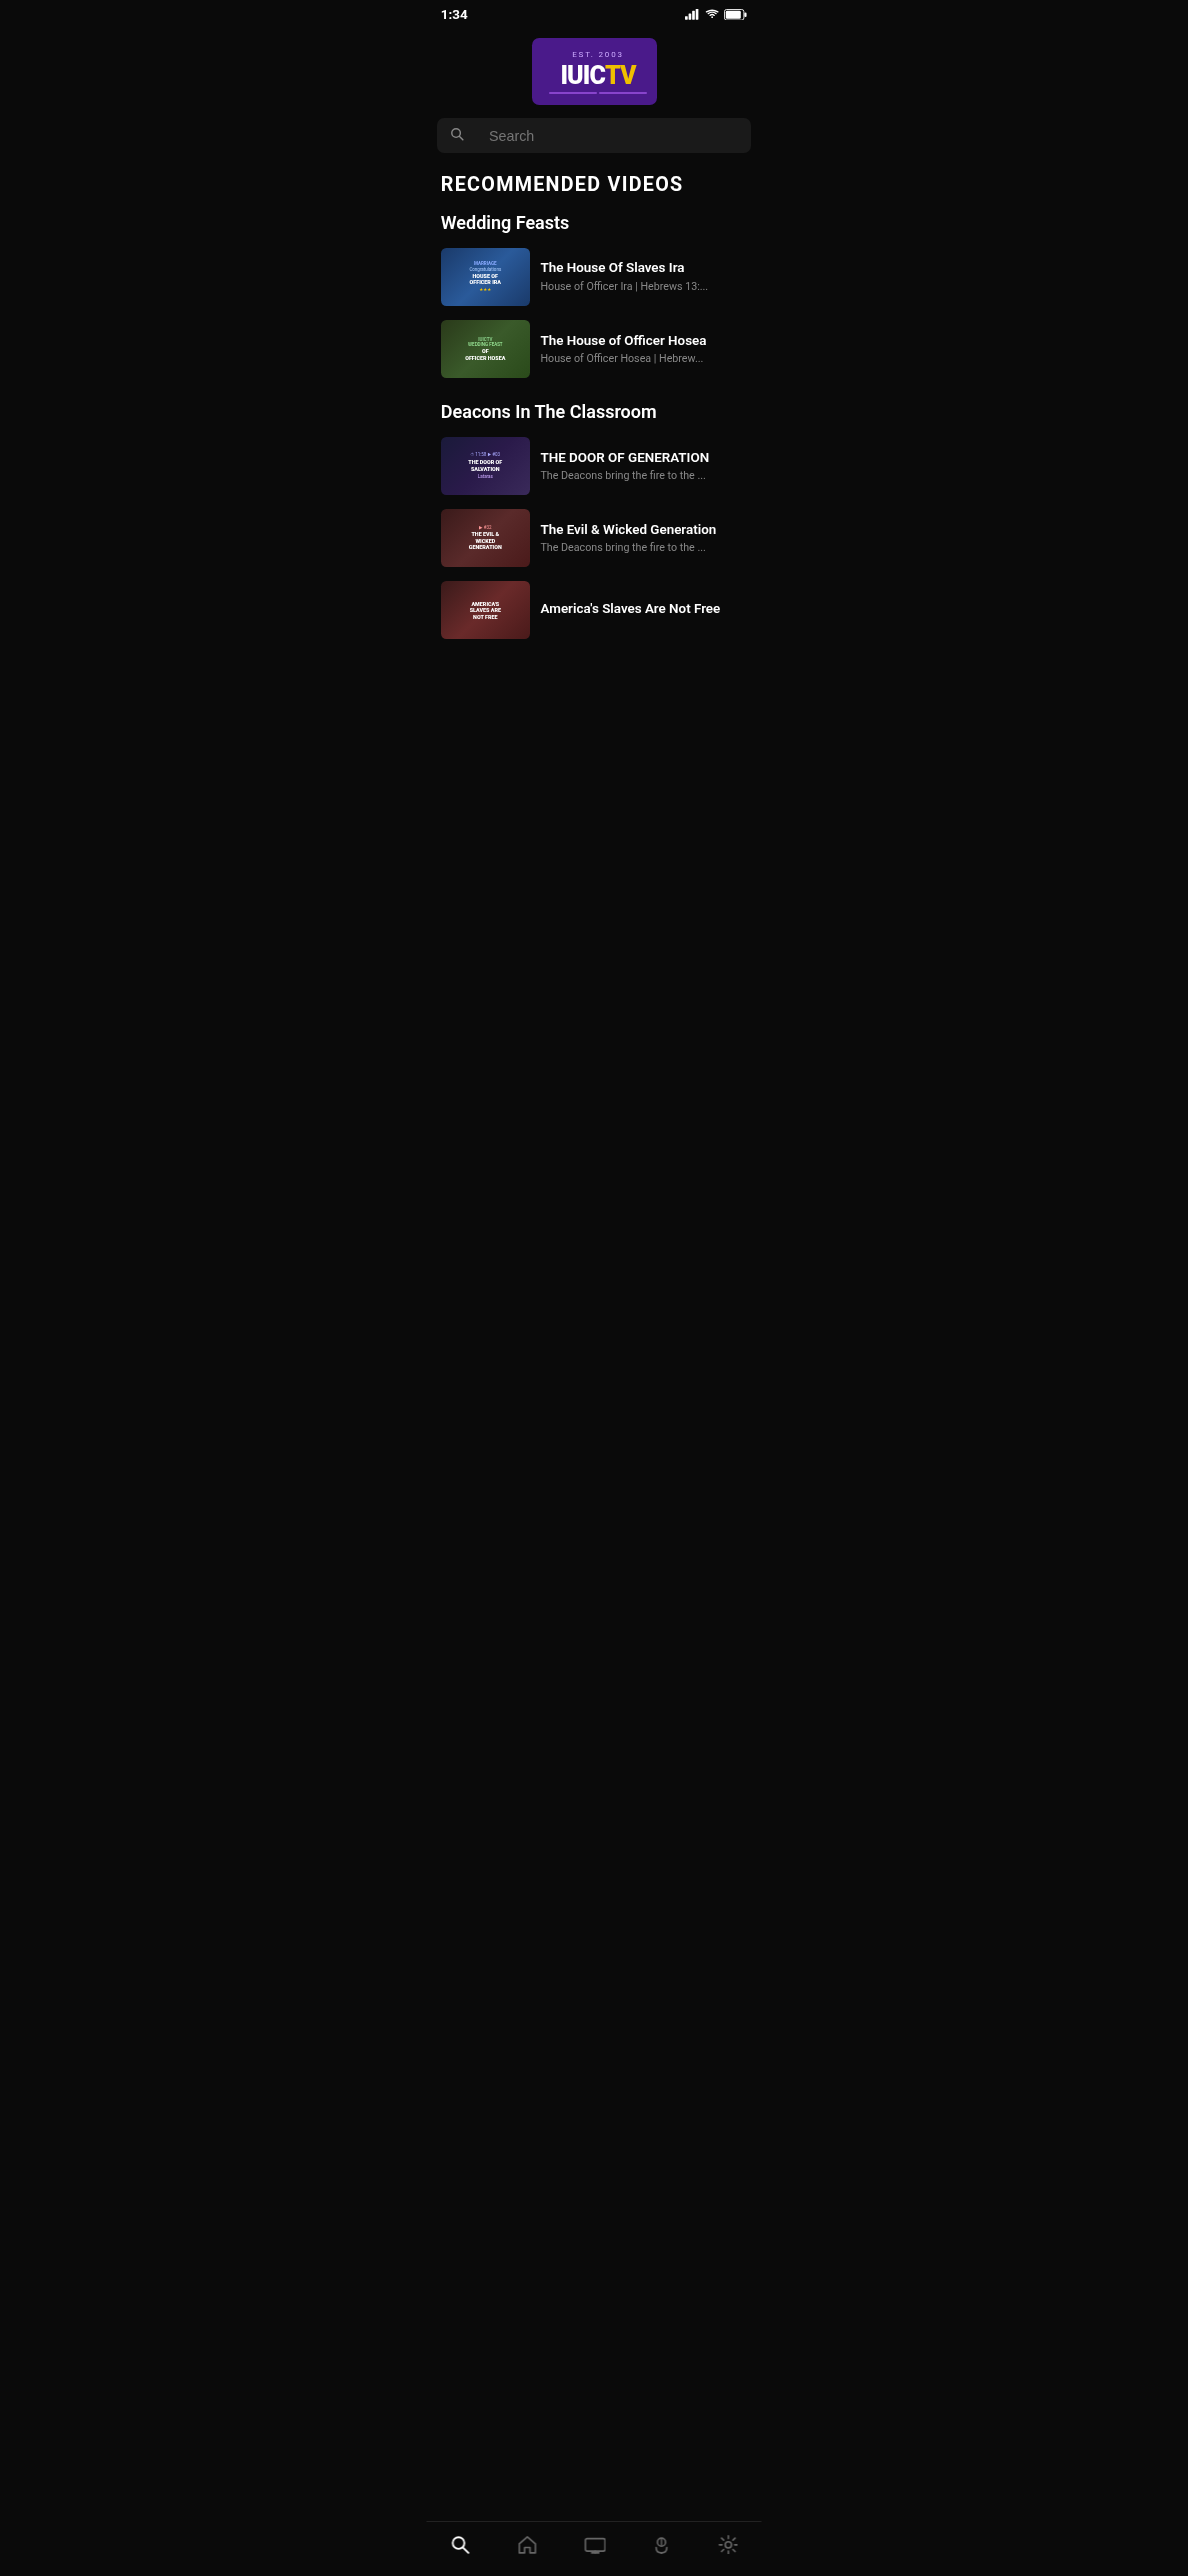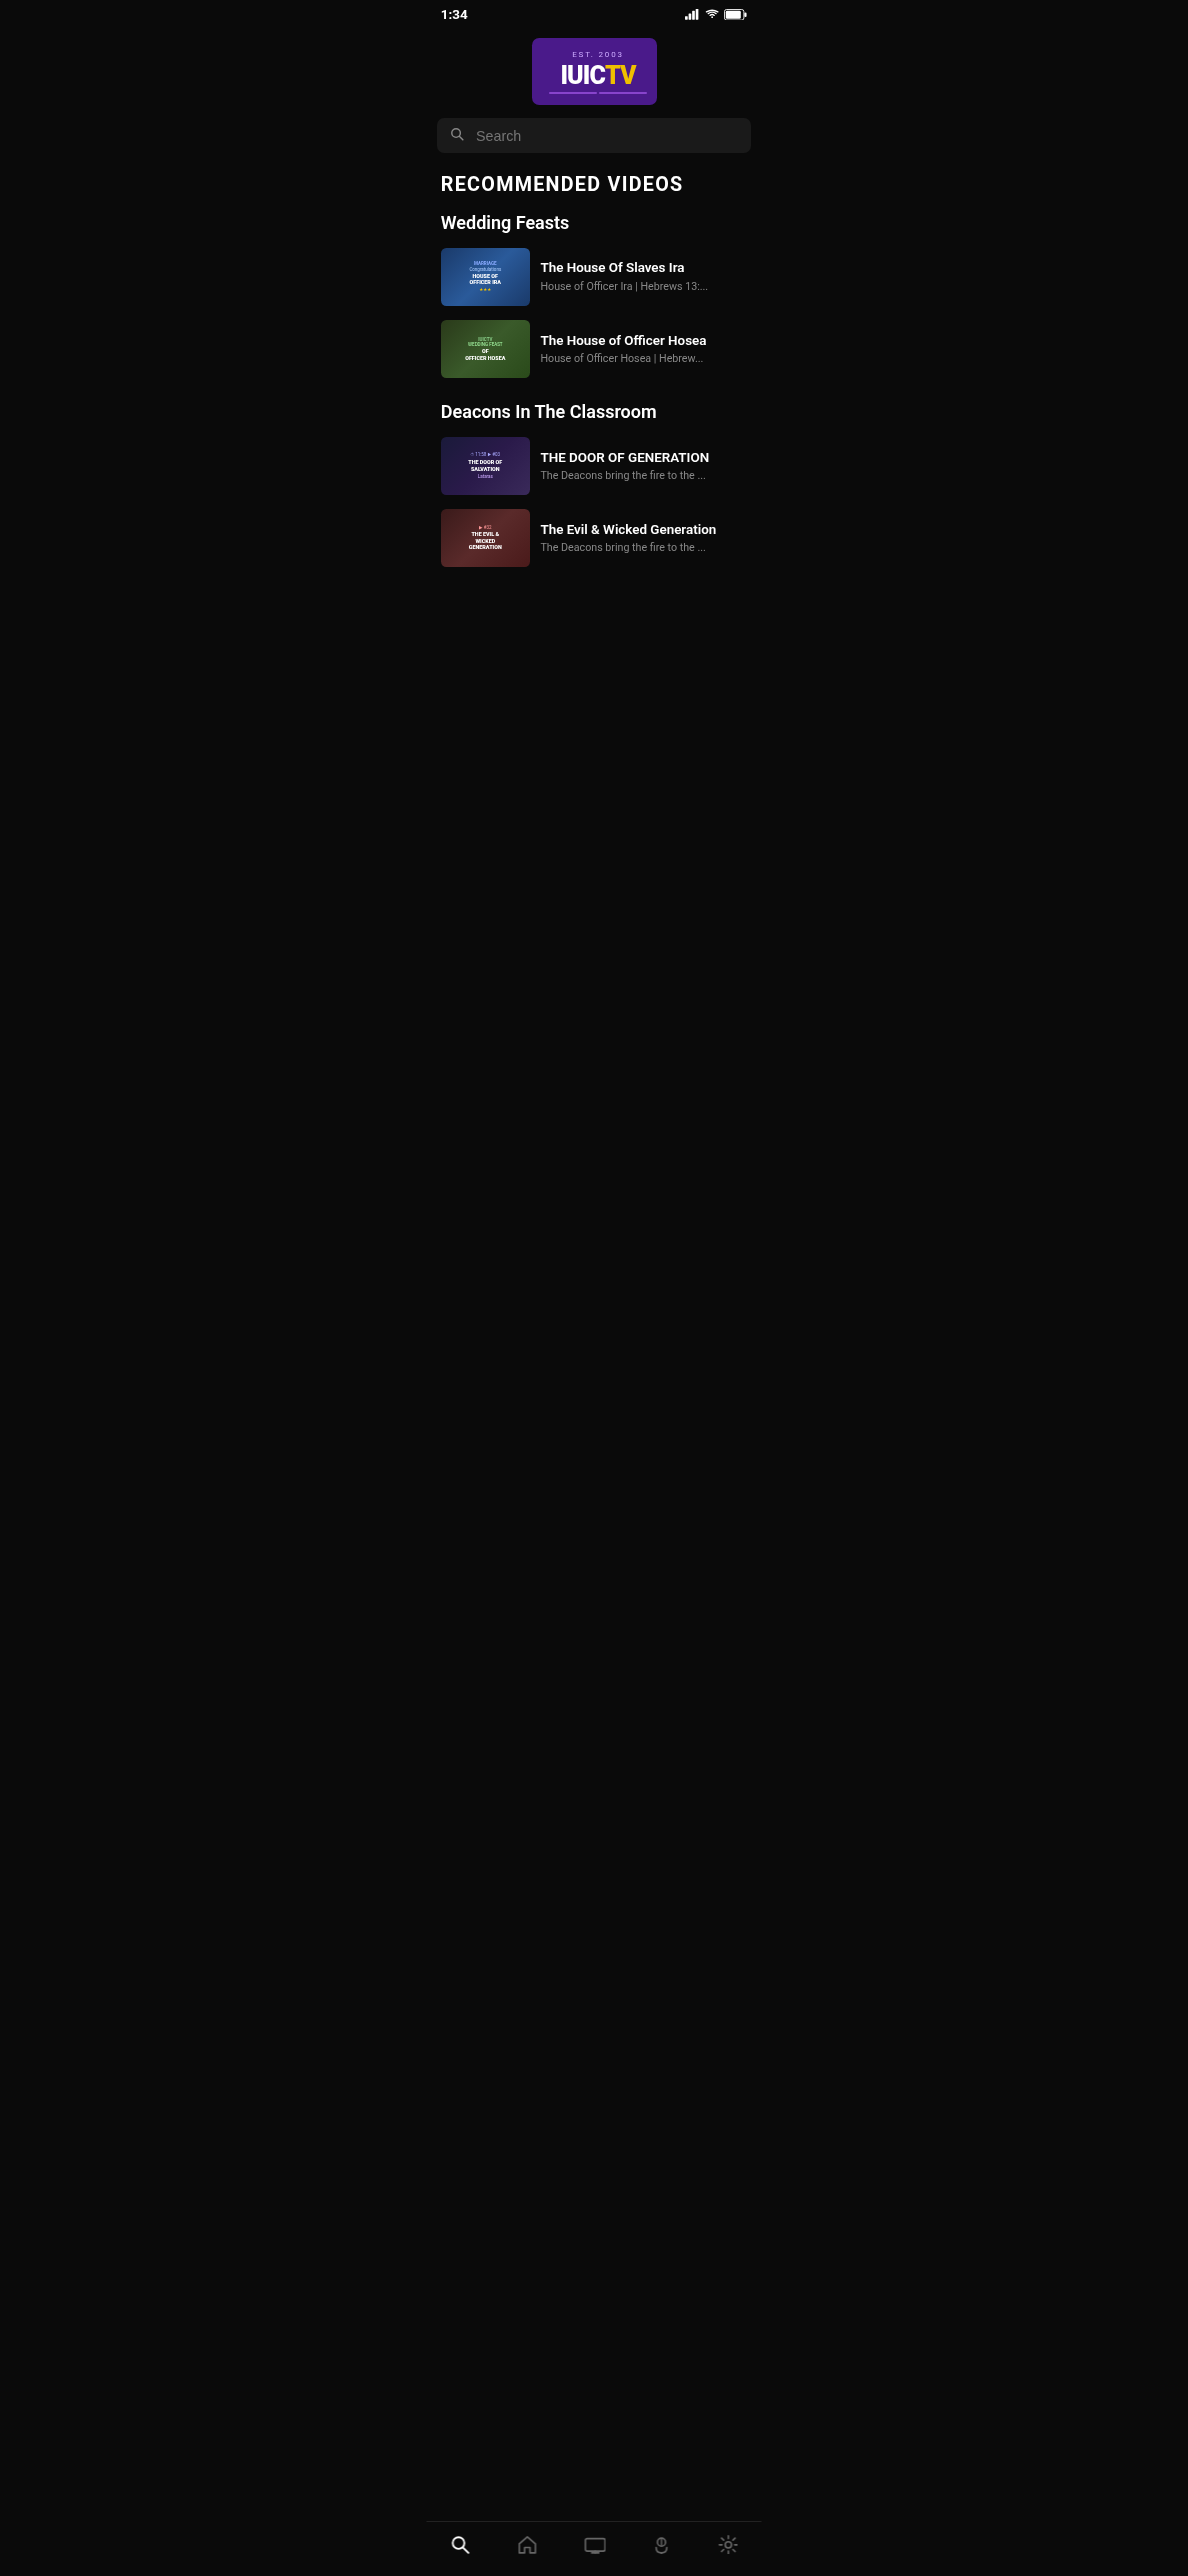--- a/index.html
+++ b/index.html
@@ -57,21 +57,21 @@
       overflow: hidden;
     }
 
     .search-container {
       display: flex;
       align-items: flex-end;
       background: #1a1a1a;
       margin: 5.4px 10.7px 9px;
       border-radius: 7.2px;
       padding: 9px 12.5px;
-      gap: 12px;
+      gap: 25px;
     }
 
     .search-icon {
       color: #888;
       font-size: 14.3px;
     }
 
     .search-input {
       background: transparent;
       border: none;
@@ -307,20 +307,31 @@
         <div style="font-size:4.5px;color:#ff9999;text-align:center;margin-bottom:0.9px;">▶ #32</div>
         <div style="font-size:5.4px;color:#fff;font-weight:900;text-align:center;line-height:1.2;">THE EVIL &amp;<br>WICKED<br>GENERATION</div>
       </div>
     </div>
     <div class="video-info">
       <div class="video-title">The Evil &amp; Wicked Generation</div>
       <div class="video-subtitle">The Deacons bring the fire to the ...</div>
     </div>
   </div>
 
+  <div class="video-item">
+    <div class="thumbnail thumb-slaves">
+      <div style="width:100%;height:100%;display:flex;flex-direction:column;align-items:center;justify-content:center;padding:3.6px;">
+        <div style="font-size:5.4px;color:#fff;font-weight:900;text-align:center;line-height:1.2;">AMERICA'S<br>SLAVES ARE<br>NOT FREE</div>
+      </div>
+    </div>
+    <div class="video-info">
+      <div class="video-title">America's Slaves Are Not Free</div>
+      <div class="video-subtitle"></div>
+    </div>
+  </div>
 
 </div>
 
 <div class="bottom-nav">
   <div class="nav-item">
     <svg width="19.7" height="19.7" viewBox="0 0 22 22" fill="none">
       <circle cx="9" cy="9" r="6.5" stroke="white" stroke-width="2"></circle>
       <line x1="14" y1="14" x2="20" y2="20" stroke="white" stroke-width="2" stroke-linecap="round"></line>
     </svg>
   </div>

